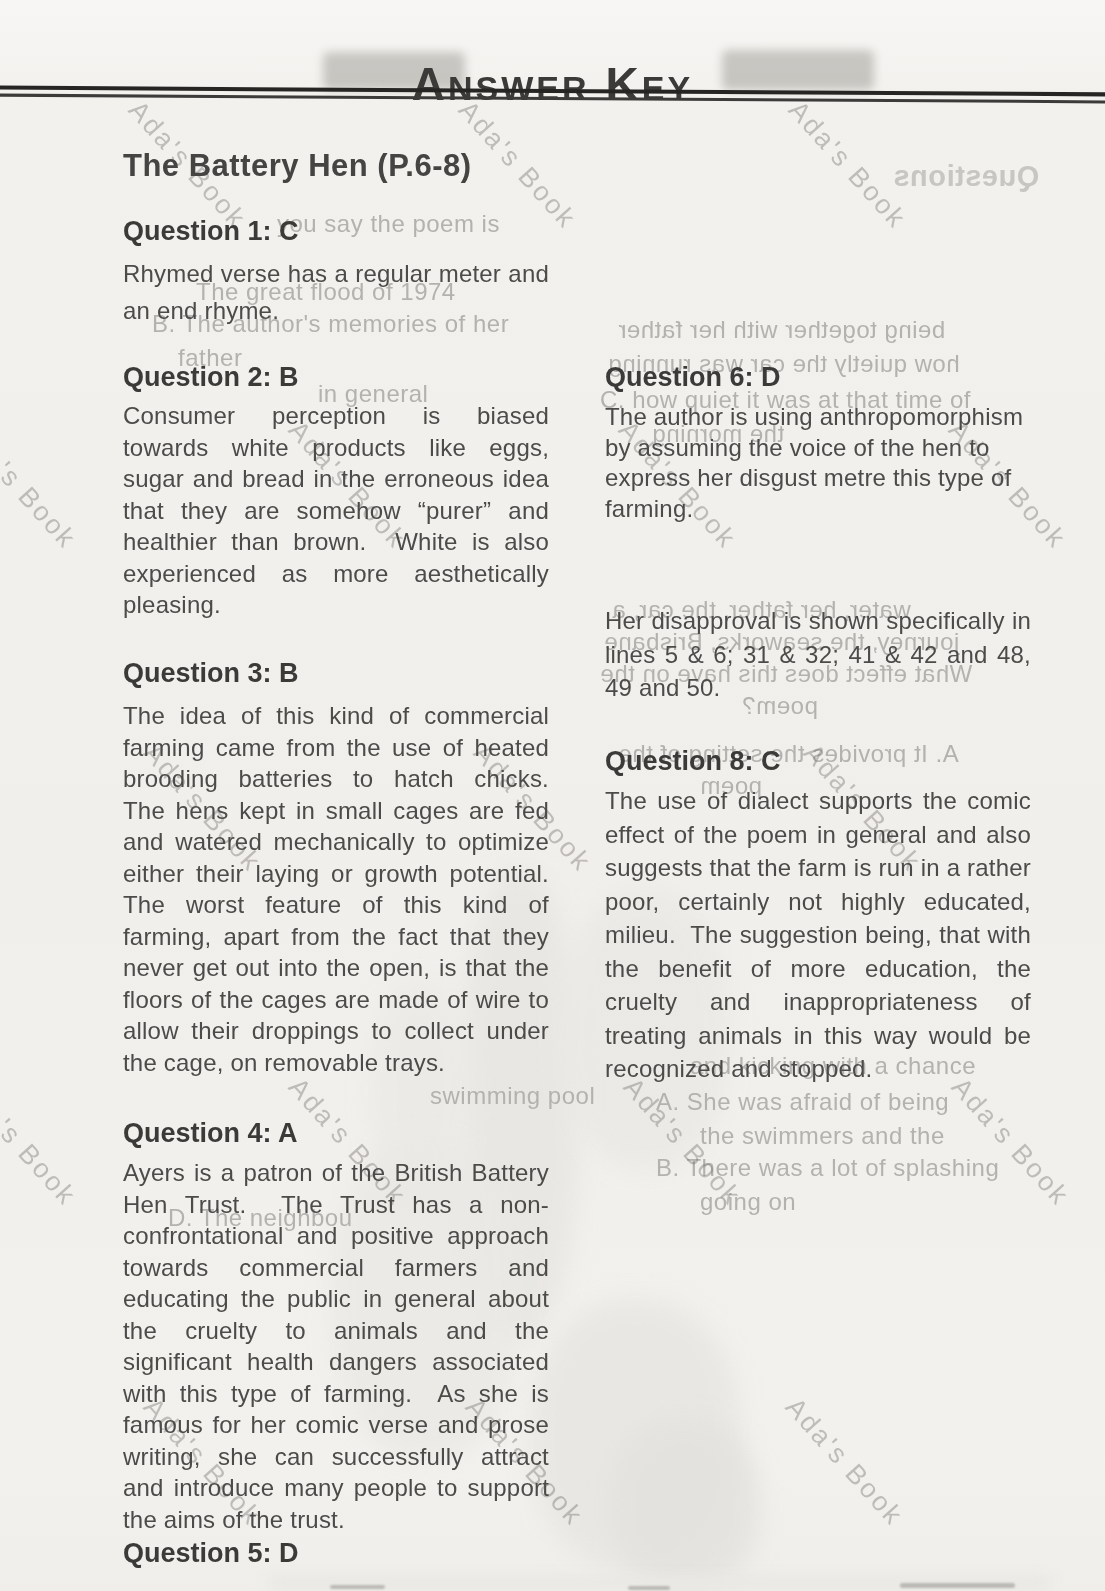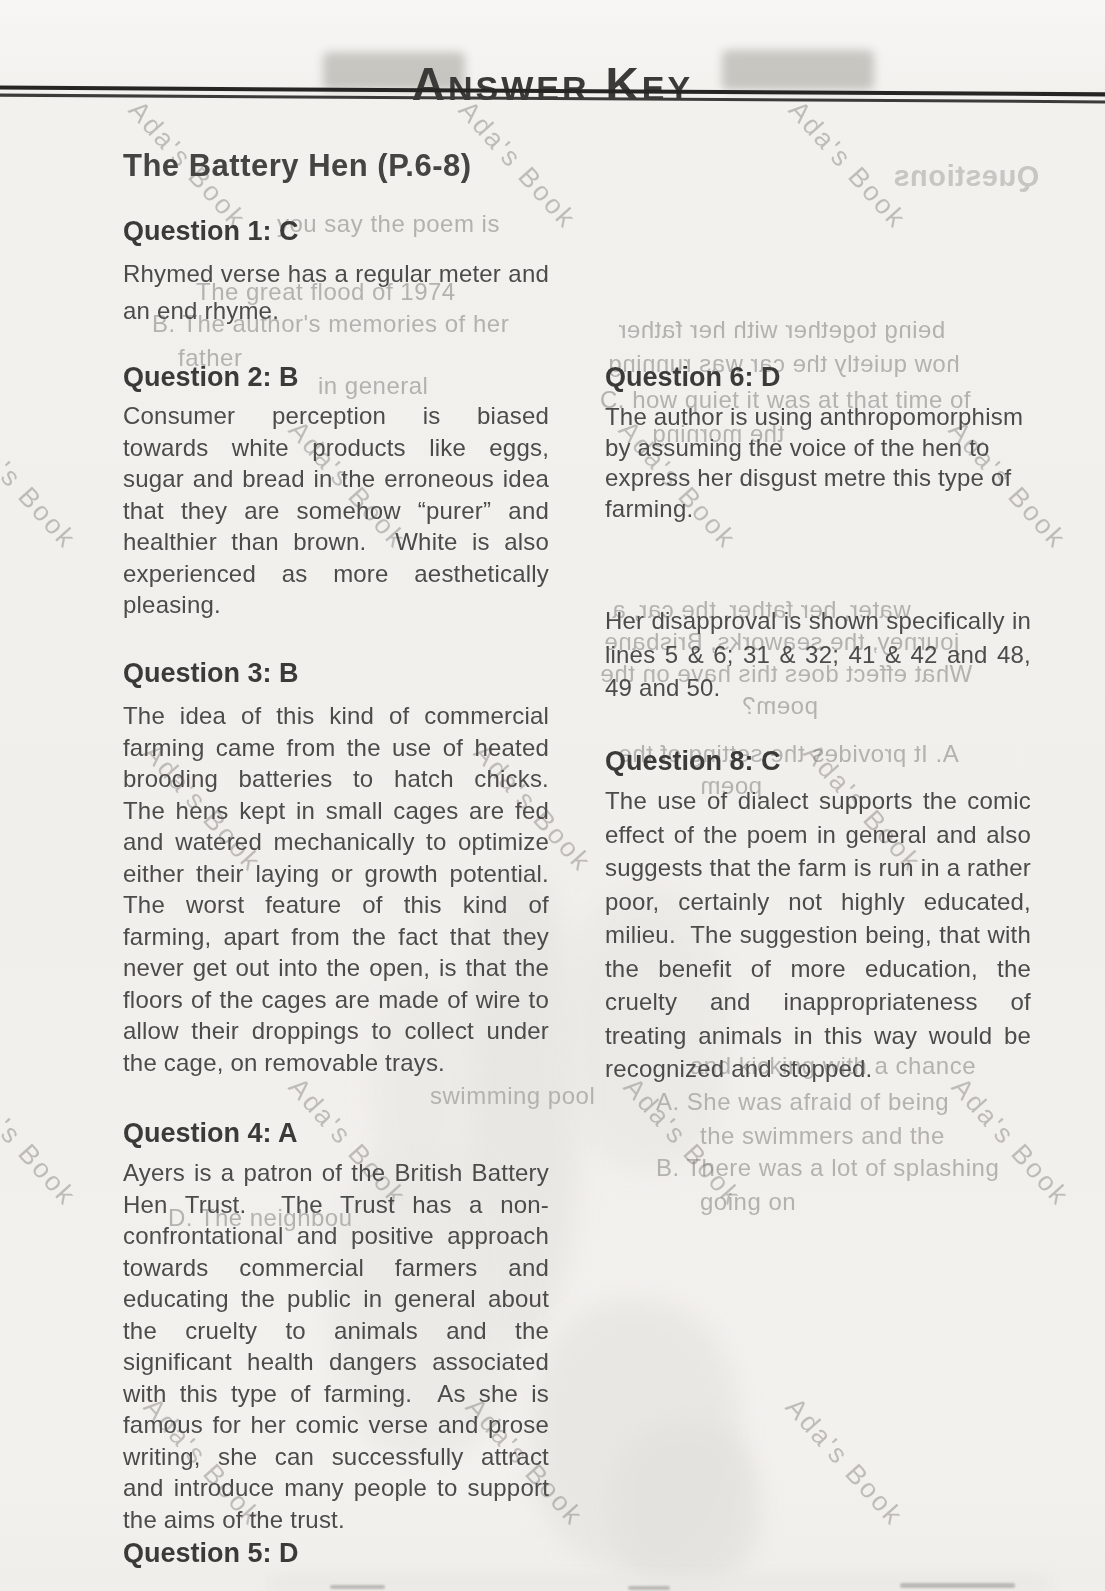--- a/index.html
+++ b/index.html
@@ -53,21 +53,21 @@
     <div class="blob" style="left:610px;top:1420px;width:150px;height:170px;background:#e3e2de;"></div>
     <div class="botband" style="left:270px;top:1576px;width:780px;height:14px;"></div>
     <div class="smudge" style="left:330px;top:1585px;width:55px;height:4px;"></div>
     <div class="smudge" style="left:628px;top:1586px;width:42px;height:4px;"></div>
     <div class="smudge" style="left:900px;top:1583px;width:115px;height:5px;"></div>
     <div id="ghosts">
         <span class="ghost" style="left: 277px; top: 210px;">you say the poem is</span>
         <span class="ghost" style="left: 196px; top: 278px;">The great flood of 1974</span>
         <span class="ghost" style="left: 152px; top: 310px;">B. The author's memories of her</span>
         <span class="ghost" style="left: 178px; top: 344px;">father</span>
-        <span class="ghost" style="left: 318px; top: 372px;">in general</span>
+        <span class="ghost" style="left: 318px; top: 380px;">in general</span>
         <span class="ghost mir gb" style="left: 893px; top: 160px;">Questions</span>
         <span class="ghost mir" style="left: 618px; top: 316px;">being together with her father</span>
         <span class="ghost mir" style="left: 608px; top: 350px;">how quietly the car was running</span>
         <span class="ghost" style="left: 600px; top: 386px;">C. how quiet it was at that time of</span>
         <span class="ghost mir" style="left: 652px; top: 420px;">the morning</span>
         <span class="ghost mir" style="left: 612px; top: 596px;">water, her father, the car, a</span>
         <span class="ghost mir" style="left: 604px; top: 628px;">journey, the seaworks, Brisbane</span>
         <span class="ghost mir" style="left: 600px; top: 660px;">What effect does this have on the</span>
         <span class="ghost mir" style="left: 742px; top: 692px;">poem?</span>
         <span class="ghost mir" style="left: 618px; top: 740px;">A. It provides the setting of the</span>

